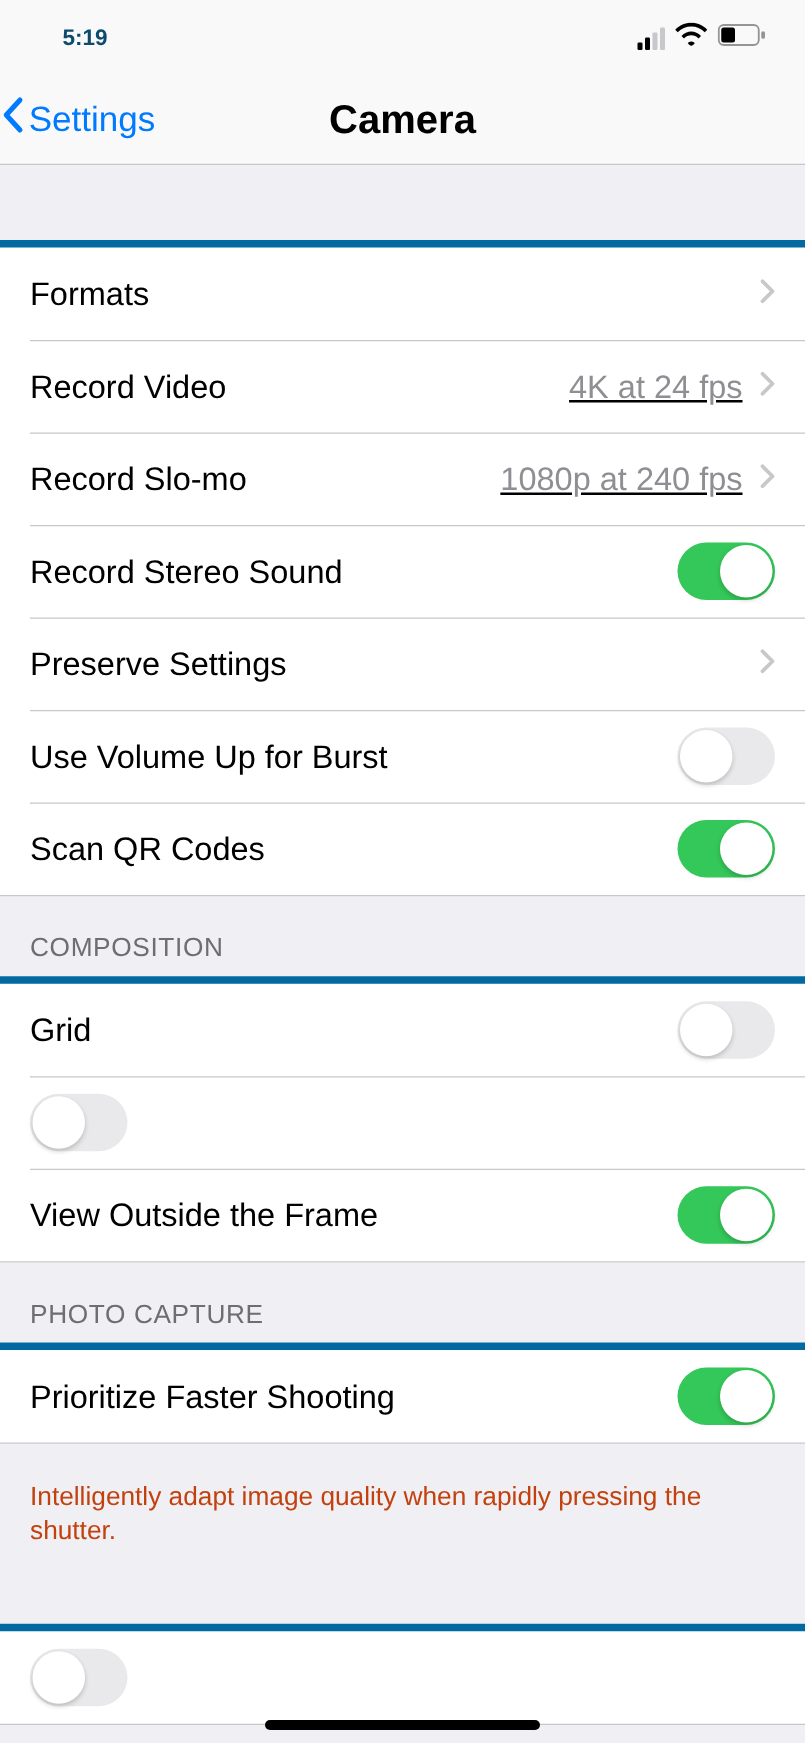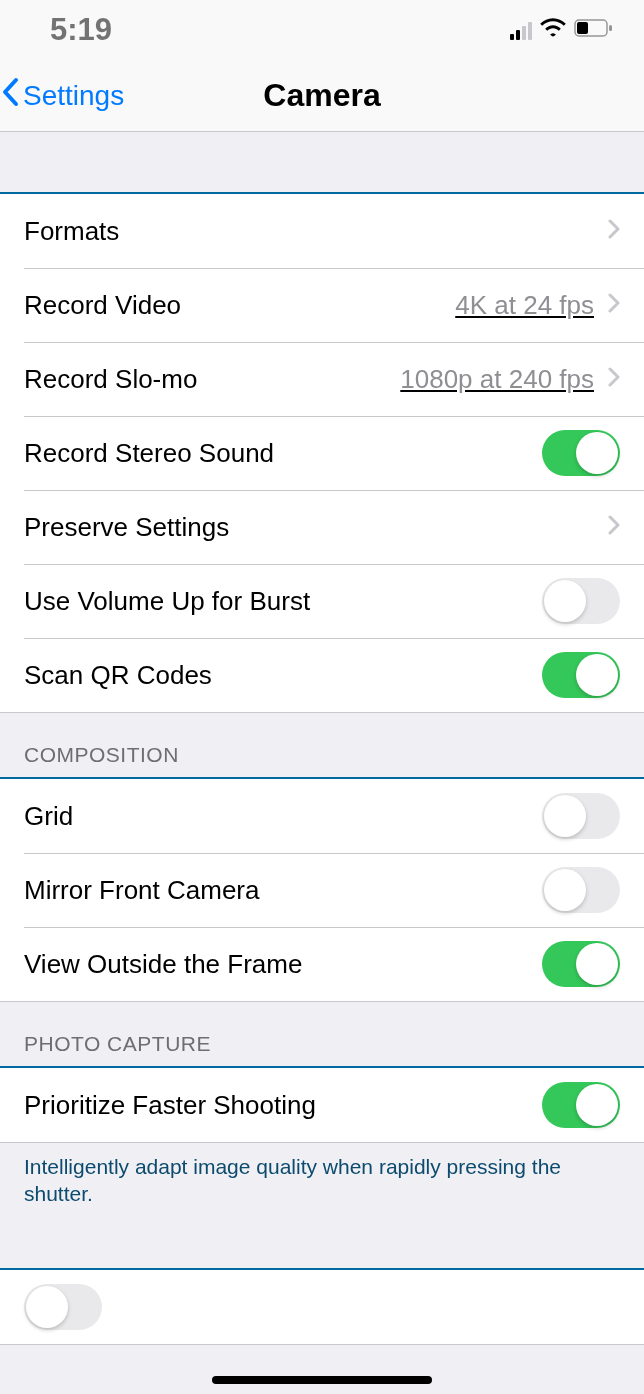--- a/index.html
+++ b/index.html
@@ -13,23 +13,23 @@
     }
     .status-bar {
       height: 60px;
       background: #f9f9f9;
       display: flex;
       justify-content: space-between;
       align-items: center;
       padding: 0 30px 0 50px;
     }
     .status-time {
-      font-size: 31px;
+      font-size: 18px;
       font-weight: 600;
-      color: #737373;
+      color: #0c4a6e;
     }
     .status-right {
       display: flex;
       align-items: center;
       gap: 8px;
     }
     .signal-bars {
       display: flex;
       align-items: flex-end;
       gap: 2px;
@@ -76,26 +76,27 @@
     .section-header {
       padding: 30px 24px 10px;
       font-size: 21px;
       color: #6d6d72;
       text-transform: uppercase;
       letter-spacing: 0.5px;
     }
     .section-footer {
       padding: 10px 24px 20px;
       font-size: 21px;
-      color: #0c4a6e;
+      color: #c2410c;
       line-height: 1.3;
+      margin-top: 19px;
     }
     .cell-group {
       background: #fff;
-      border-top: 2px solid #0369a1;
+      border-top: 6px solid #0369a1;
       border-bottom: 1px solid #c8c7cc;
       text-align: center;
     }
     .cell {
       min-height: 74px;
       padding: 0 24px;
       display: flex;
       align-items: center;
       justify-content: space-between;
       position: relative;
@@ -262,21 +263,20 @@
     <div class="cell-group">
       <div class="cell">
         <div class="cell-label">Grid</div>
         <div class="cell-right">
           <div class="switch">
             <div class="knob"></div>
           </div>
         </div>
       </div>
       <div class="cell">
-        <div class="cell-label">Mirror Front Camera</div>
         <div class="cell-right">
           <div class="switch">
             <div class="knob"></div>
           </div>
         </div>
       </div>
       <div class="cell">
         <div class="cell-label">View Outside the Frame</div>
         <div class="cell-right">
           <div class="switch on">

